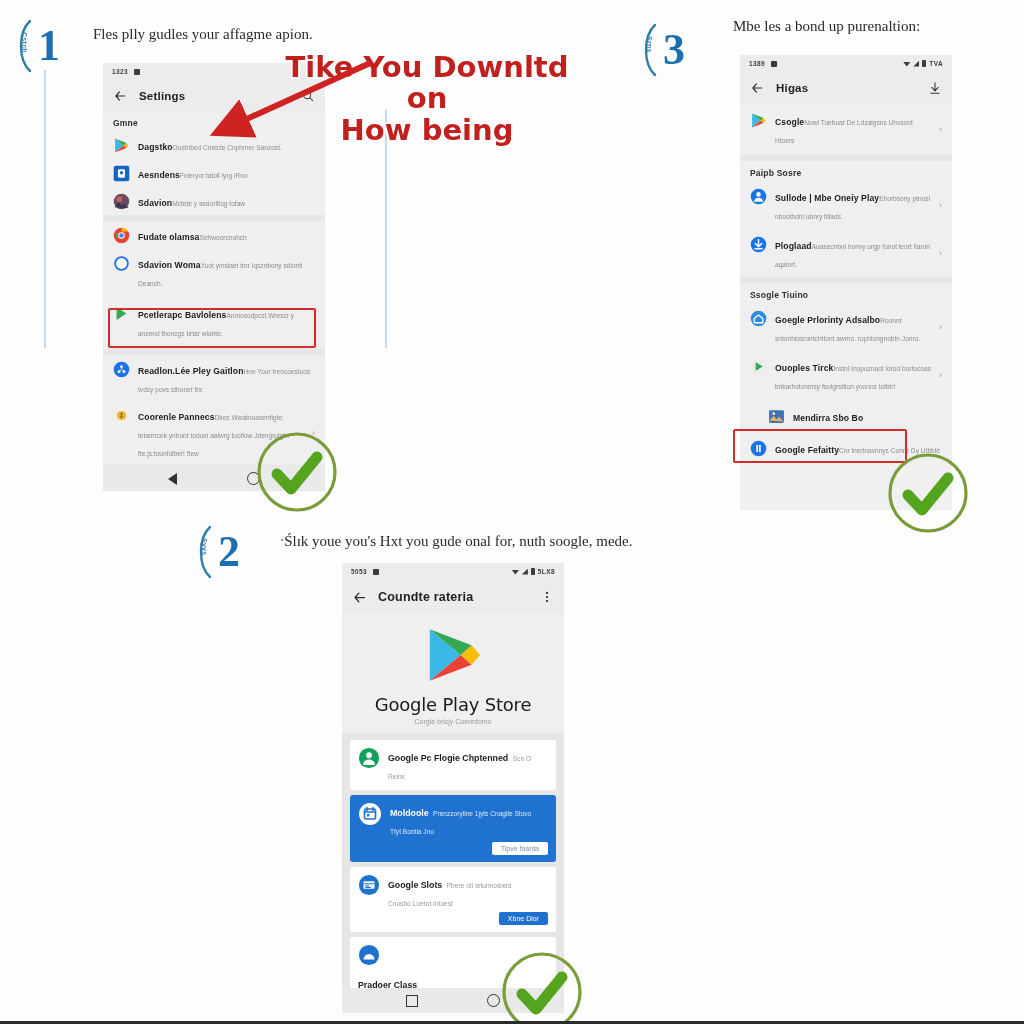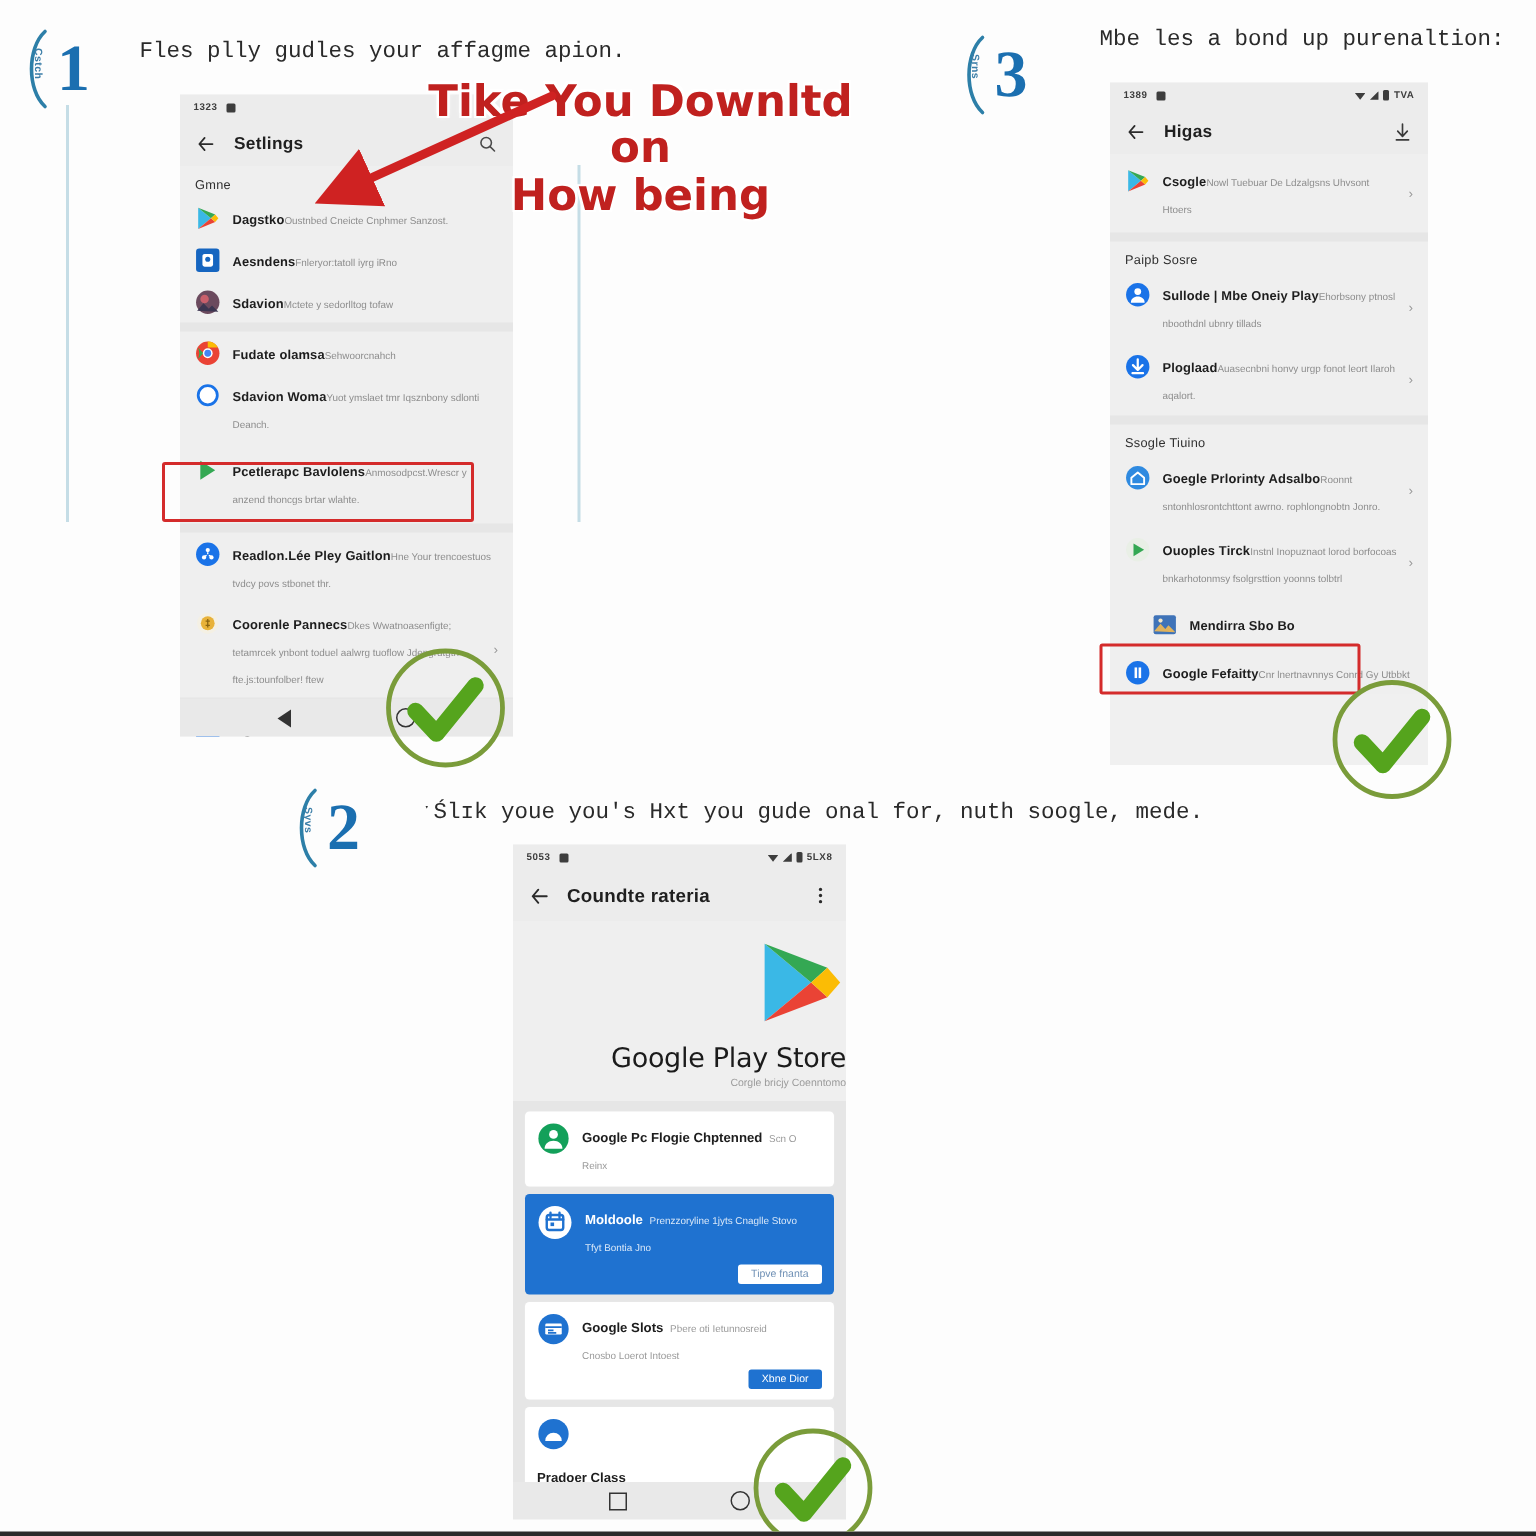--- a/index.html
+++ b/index.html
@@ -25,21 +25,21 @@
     font-size:7px;color:#3b7ea8;letter-spacing:.3px;
     writing-mode:vertical-rl;text-orientation:mixed;
     white-space:nowrap;font-weight:600;
   }
   .step-num{
     font-size:44px;font-weight:700;color:#1b6fb0;
     line-height:1;margin-left:2px;font-family:"Liberation Serif",serif;
   }
   .step-cap{
     font-size:15px;color:#2a2a2a;white-space:nowrap;
-    font-family:Liberation Mono, monospace;
+    font-family:Liberation Serif, serif;
   }
 
   
   .vdiv{position:absolute;width:2px;background:#c5dde6;}
 
   
   .phone{position:absolute;background:#f0f0f0;overflow:hidden;}
   .statusbar{
     height:17px;background:#ececec;display:flex;align-items:center;
     padding:0 9px;justify-content:space-between;
@@ -56,21 +56,21 @@
 
   .appbar{
     height:31px;background:#ececec;display:flex;align-items:center;
     padding:0 10px;gap:12px;
   }
   .appbar .title{font-size:11.5px;font-weight:700;color:#1f1f1f;flex:1;letter-spacing:.2px;}
   .ic{width:14px;height:14px;position:relative;flex:none;}
 
   .listbody{background:#efefef;}
   .sec-head{
-    font-size:8.5px;font-weight:400;color:#2f2f2f;
+    font-size:8.5px;font-weight:700;color:#2f2f2f;
     padding:7px 10px 3px 10px;letter-spacing:.2px;
   }
   .row{display:flex;align-items:flex-start;padding:5px 10px;gap:8px;position:relative;}
   .row .avatar{width:17px;height:17px;flex:none;margin-top:1px;}
   .row .txt{flex:1;min-width:0;}
   .row .t1{font-size:8.6px;font-weight:700;color:#1d1d1d;letter-spacing:.1px;
     white-space:nowrap;overflow:hidden;text-overflow:clip;}
   .row .t2{font-size:6.6px;color:#8d8d8d;margin-top:2px;line-height:1.35;
     overflow:hidden;}
   .chev{font-size:9px;color:#9a9a9a;align-self:center;flex:none;}
@@ -100,21 +100,21 @@
       -1.5px -1.5px 0 #fff, 1.5px -1.5px 0 #fff,
       -1.5px 1.5px 0 #fff, 1.5px 1.5px 0 #fff,
       0 0 4px #fff;
     white-space:pre-line;
   }
 
   
   .check{position:absolute;}
 
   
-  .hero{background:#efefef;text-align:right;padding:10px 0 8px;}
+  .hero{background:#efefef;text-align:center;padding:10px 0 8px;}
   .hero .name{font-size:18px;color:#1b1b1b;margin-top:4px;font-weight:400;
     font-family:"DejaVu Sans",sans-serif;letter-spacing:-.2px;}
   .hero .sub{font-size:7px;color:#9b9b9b;margin-top:3px;}
 
   .card{
     background:#fff;margin:5px 8px;border-radius:3px;padding:7px 8px;
     display:flex;align-items:flex-start;gap:8px;position:relative;
     box-shadow:0 0 0 .5px #e8e8e8;
   }
   .card.blue{background:#1f72d0;box-shadow:none;}
@@ -143,21 +143,21 @@
         </svg>
       <span class="paren-label">Cstch</span>
     </div>
     <div class="step-num">1</div>
   </div>
   <div class="step-cap" style="left:93px;top:26px;position:absolute;">Fles plly gudles your affagme apion.</div>
 
   <div class="vdiv" style="left:44px;top:70px;height:278px;"></div>
   <div class="vdiv" style="left:385px;top:110px;height:238px;"></div>
 
-  <div class="phone" style="left:103px;top:63px;width:222px;height:428px;margin-left:17px;">
+  <div class="phone" style="left:103px;top:63px;width:222px;height:428px;">
     <div class="statusbar">
       <div class="sb-left">
         <span class="sb-t">1323</span>
         <span class="sq"></span>
       </div>
       <div class="sb-right"></div>
     </div>
 
     <div class="appbar">
       <span class="ic">

